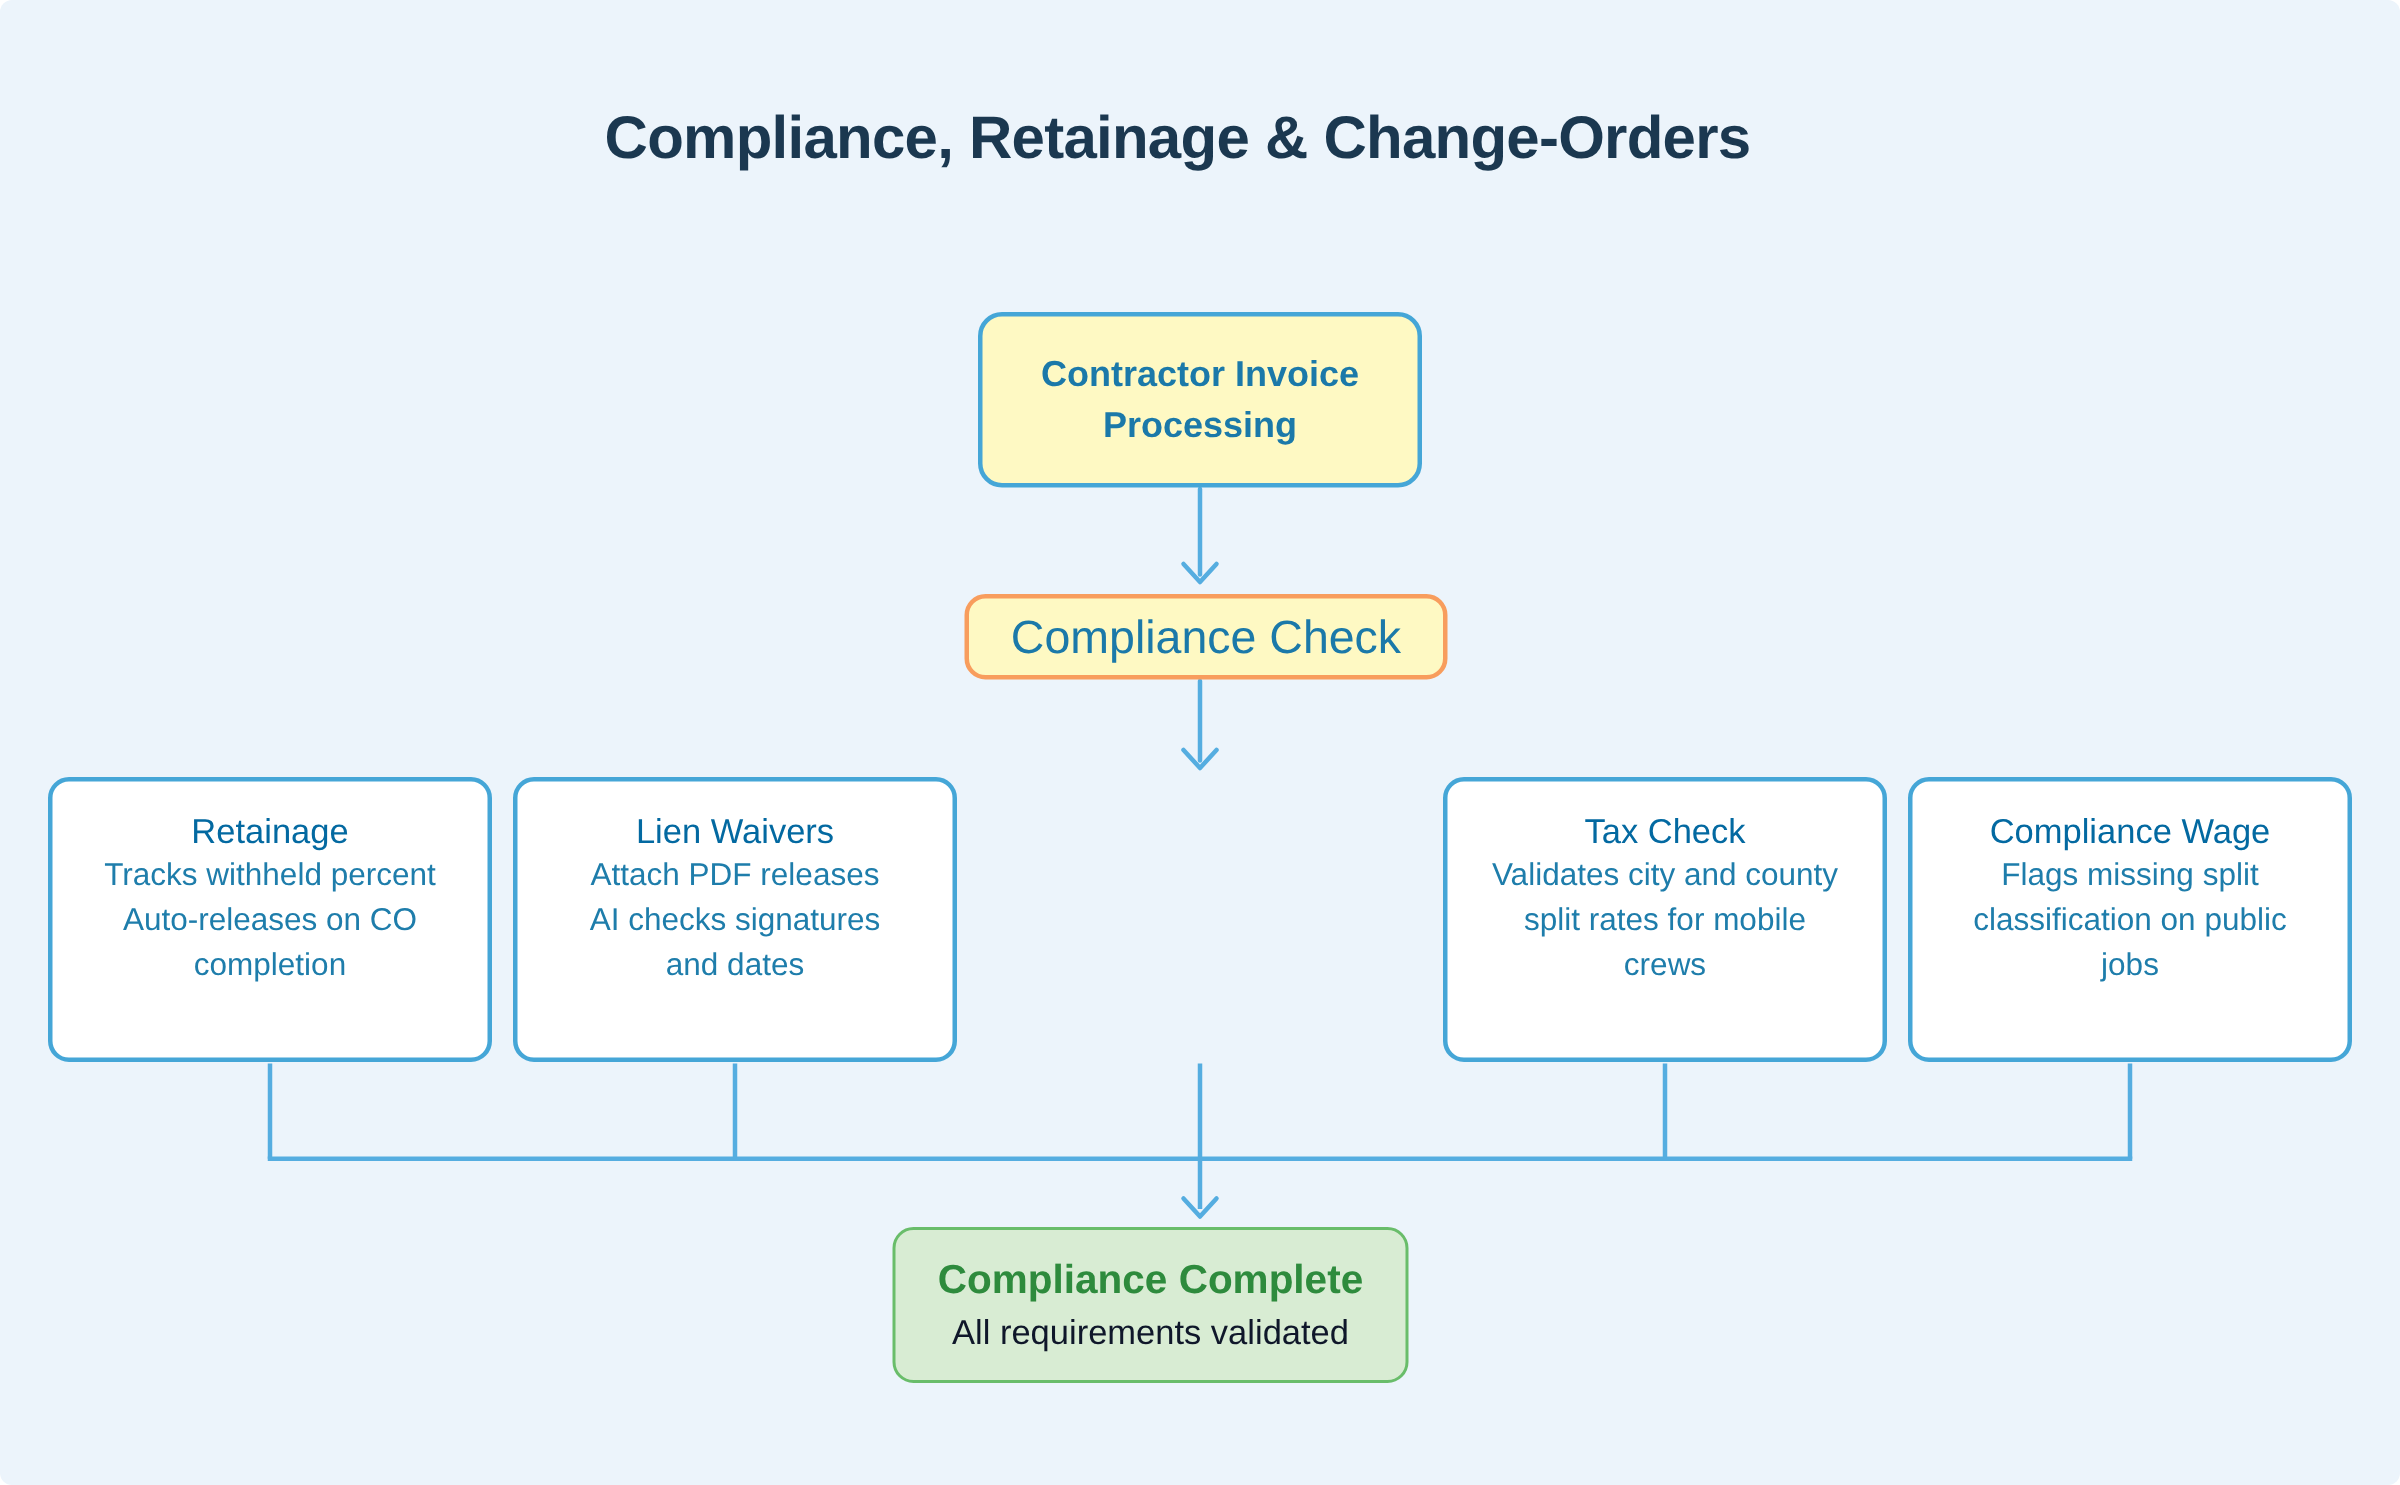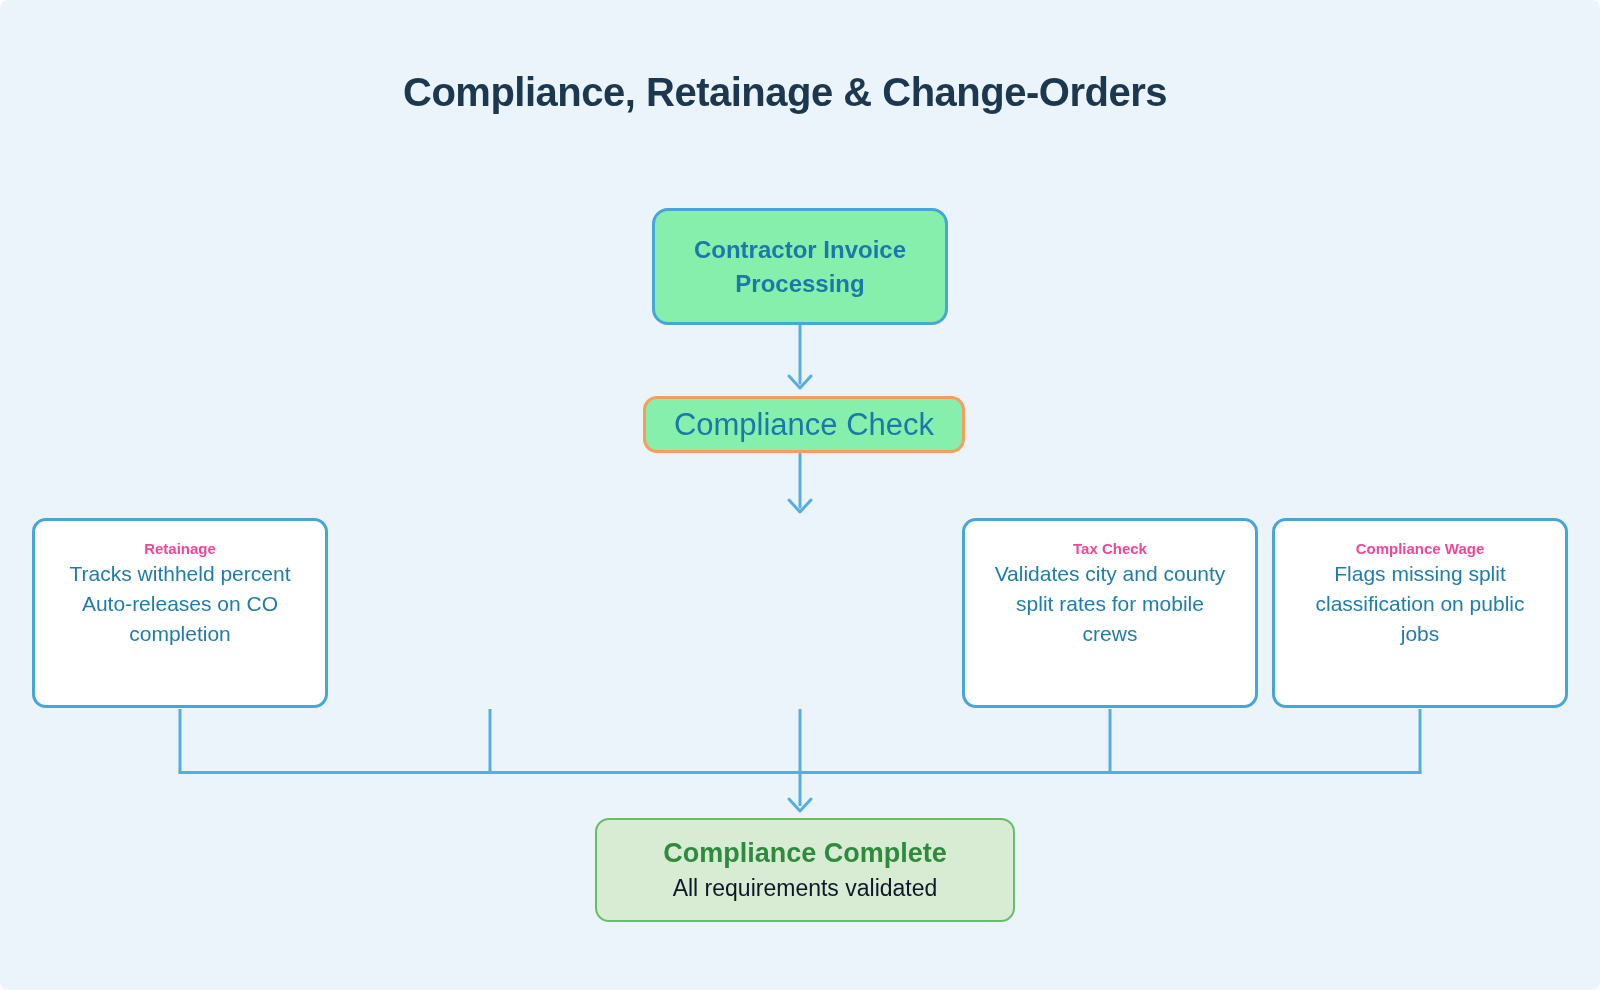--- a/index.html
+++ b/index.html
@@ -24,21 +24,21 @@
     margin: 0;
     text-align: center;
     font-size: 40px;
     font-weight: 700;
     letter-spacing: -0.5px;
     color: #1b3850;
   }
   .node {
     position: absolute;
     box-sizing: border-box;
-    background: #86efac;
+    background: #fef9c3;
     display: flex;
     align-items: center;
     justify-content: center;
     text-align: center;
   }
   .start-node {
     left: 652px;
     top: 208px;
     width: 296px;
     height: 117px;
@@ -67,36 +67,36 @@
     width: 296px;
     height: 190px;
     box-sizing: border-box;
     background: #ffffff;
     border: 3px solid #45a6d7;
     border-radius: 14px;
     text-align: center;
     padding: 19px 6px 0 6px;
   }
   .branch-title {
-    font-size: 15px;
-    font-weight: 700;
-    color: #ec4899;
+    font-size: 23px;
+    font-weight: 400;
+    color: #0369a1;
     line-height: 1.25;
   }
   .branch-body {
     margin-top: 0;
     font-size: 21px;
     line-height: 30px;
     color: #1e7dab;
     white-space: pre-line;
   }
   .complete-node {
     left: 595px;
     top: 818px;
-    width: 420px;
+    width: 344px;
     height: 104px;
     background: #d8ecd3;
     border: 2.5px solid #69bd6a;
     border-radius: 14px;
     flex-direction: column;
     gap: 7px;
   }
   .complete-title {
     font-size: 27px;
     font-weight: 700;
@@ -153,20 +153,26 @@
     <span>Compliance Check</span>
   </div>
 
   <div class="branch" style="left:32px">
     <div class="branch-title">Retainage</div>
     <div class="branch-body">Tracks withheld percent
 Auto-releases on CO
 completion</div>
   </div>
 
+  <div class="branch" style="left:342px">
+    <div class="branch-title">Lien Waivers</div>
+    <div class="branch-body">Attach PDF releases
+AI checks signatures
+and dates</div>
+  </div>
 
 
   <div class="branch" style="left:962px">
     <div class="branch-title">Tax Check</div>
     <div class="branch-body">Validates city and county
 split rates for mobile
 crews</div>
   </div>
 
   <div class="branch" style="left:1272px">

